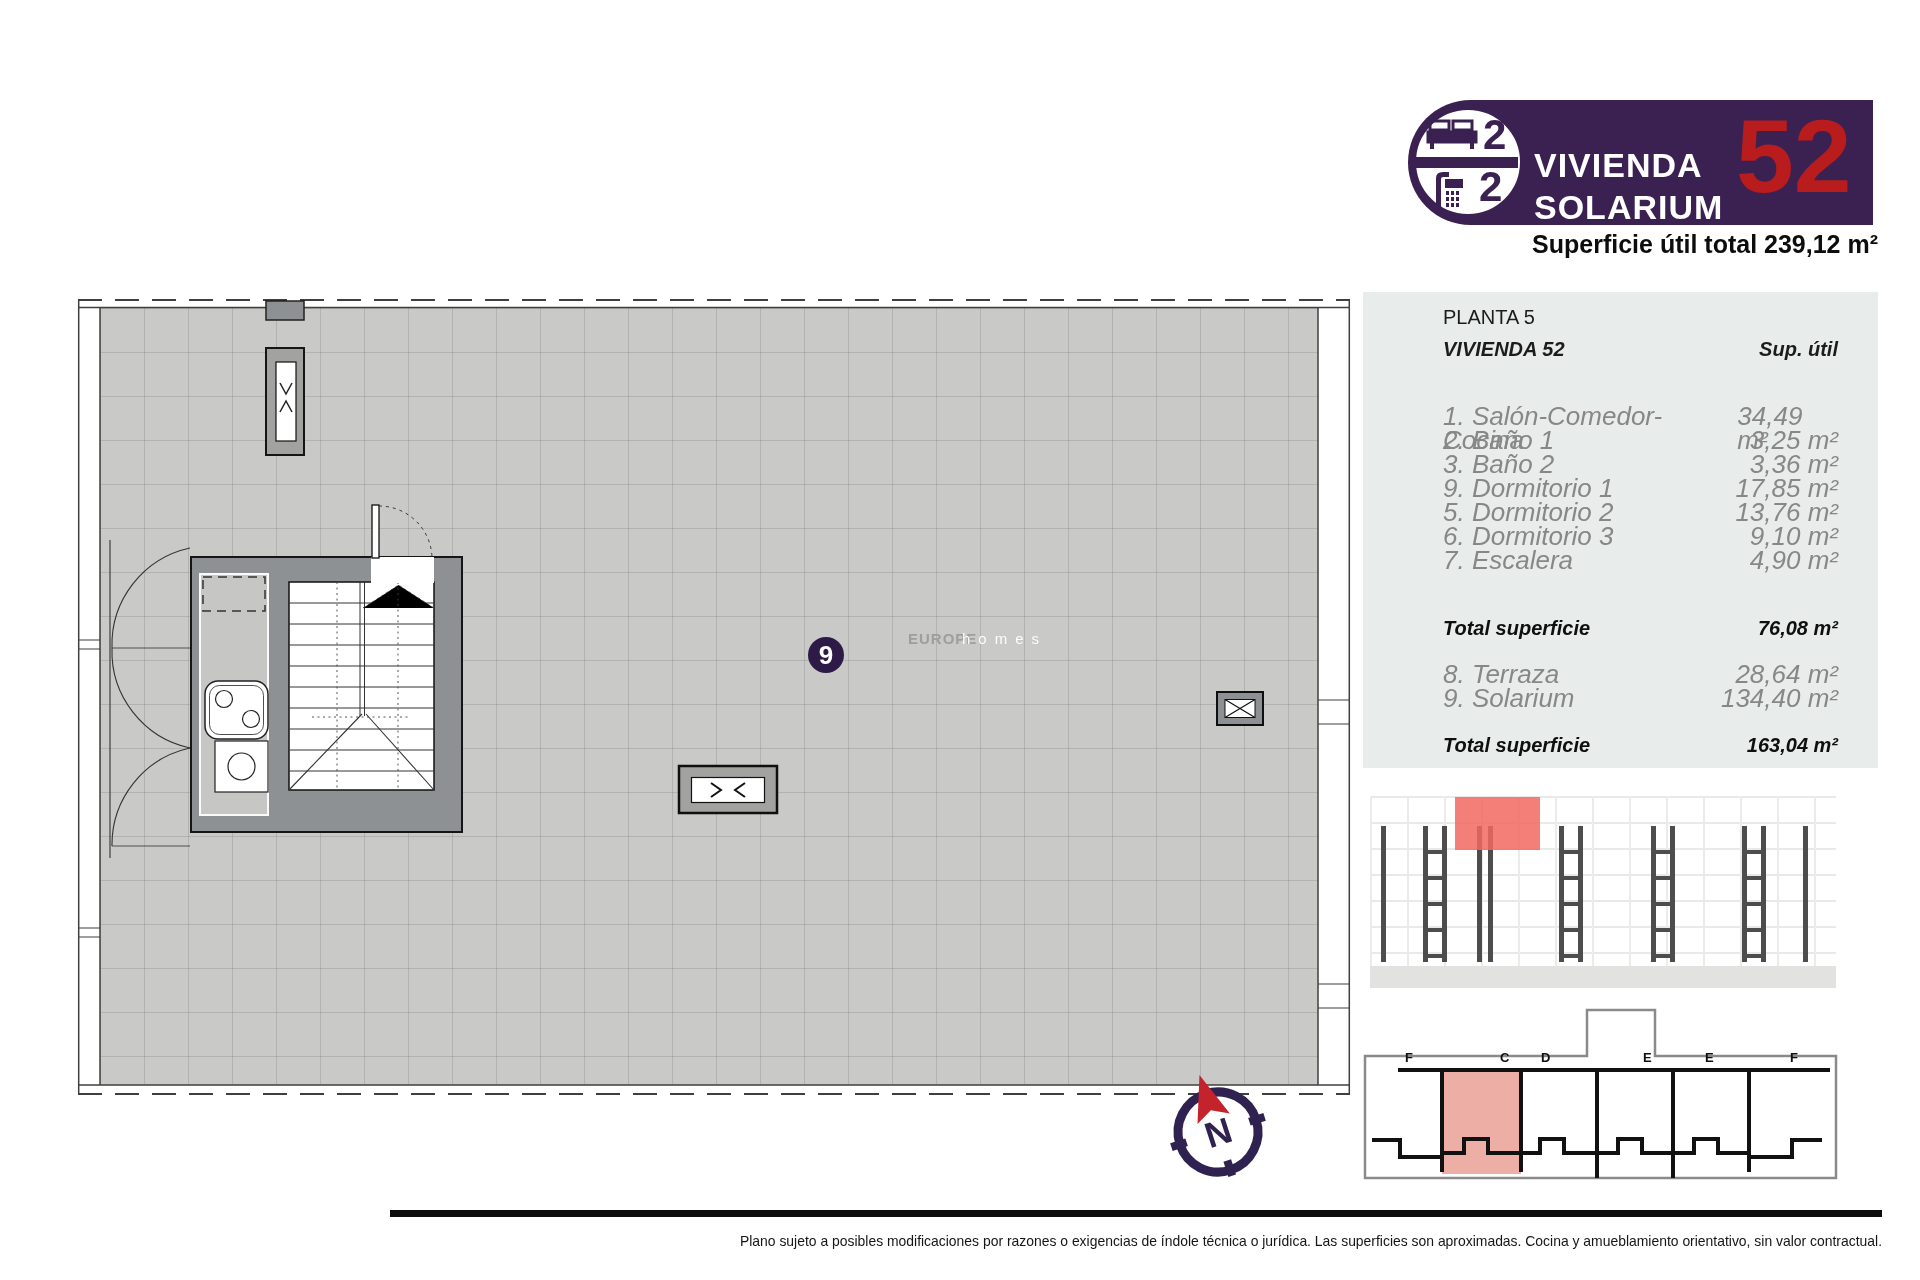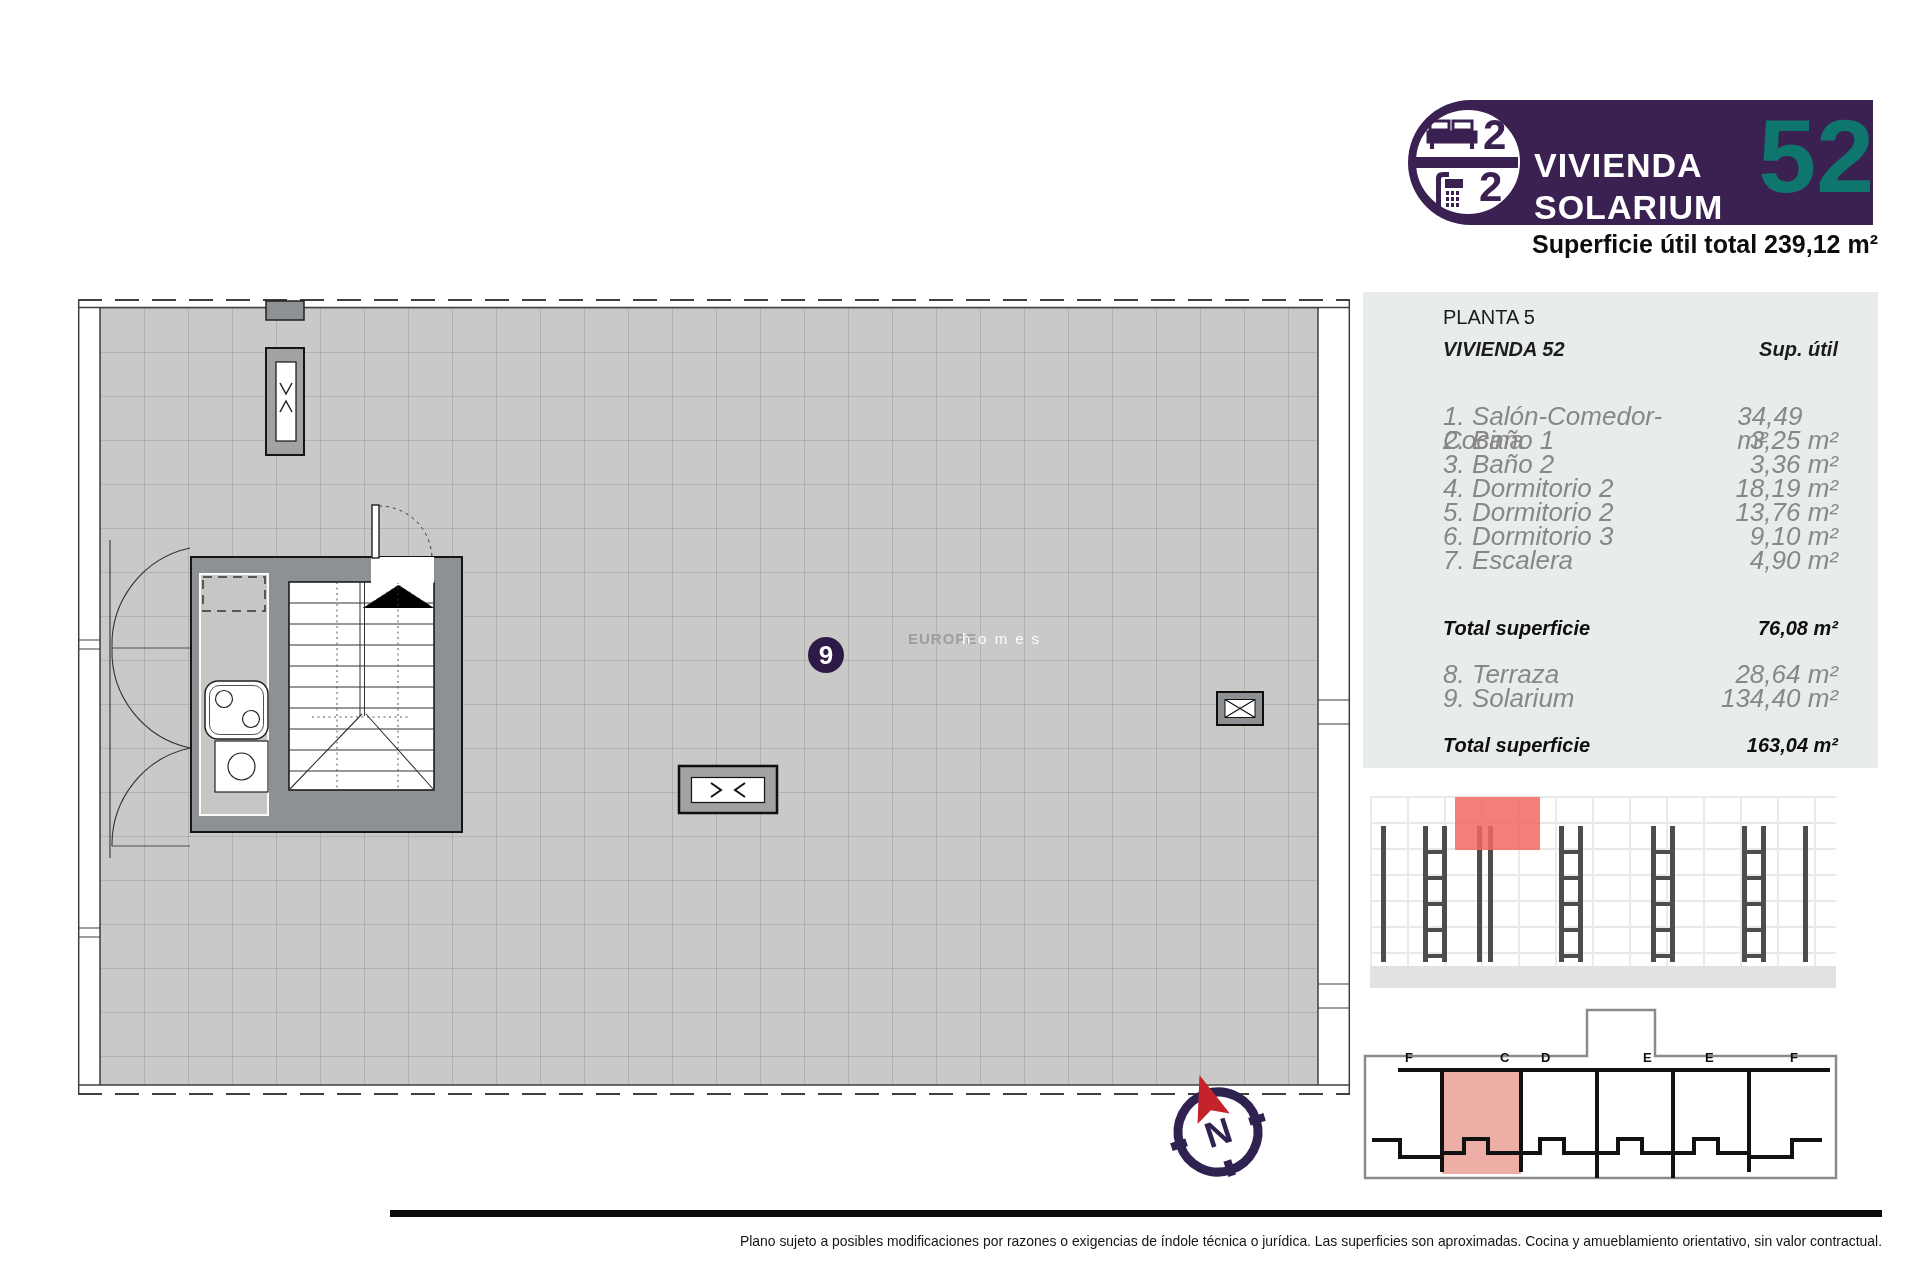--- a/index.html
+++ b/index.html
@@ -17,21 +17,21 @@
   .wm{left:898px;top:594px;width:140px;height:95px;color:rgba(255,255,255,.8);
     font-weight:bold;font-size:97px;line-height:88px;letter-spacing:-5px;}
   .wm-word1{left:908px;top:630px;font-size:15px;font-weight:bold;color:#9e9e9e;letter-spacing:1px;}
   .wm-word2{left:962px;top:630px;font-size:15px;color:rgba(255,255,255,.95);letter-spacing:8px;}
   
   .badge{left:1408px;top:100px;width:465px;height:125px;background:#3b2152;border-radius:64px 0 0 64px;}
   .badge-circle{left:1410px;top:104px;width:116px;height:116px;border-radius:50%;
     background:#fff;border:6px solid #3b2152;box-sizing:border-box;}
   .badge-num{color:#3b2152;font-weight:bold;font-size:42px;line-height:42px;}
   .badge-title{color:#fff;font-weight:bold;font-size:34px;letter-spacing:1px;line-height:34px;margin-top:30px;}
-  .badge-52{left:1736px;top:106px;width:138px;color:#0f766e;font-weight:bold;font-size:104px;line-height:100px;text-align:right;}
+  .badge-52{left:1736px;top:106px;width:138px;color:#b91c1c;font-weight:bold;font-size:104px;line-height:100px;text-align:left;}
   .tot{width:800px;left:1078px;text-align:right;font-weight:bold;font-size:25px;color:#0d0d0d;}
   
   .panel{left:1363px;top:292px;width:515px;height:476px;background:#e8edeb;}
   .p-floor{left:80px;top:14px;font-size:20px;font-weight:normal;color:#1c1c1c;}
   .p-unitrow{left:80px;top:46px;width:395px;display:flex;justify-content:space-between;
     font-size:20px;font-weight:bold;font-style:italic;color:#1c1c1c;}
   .rooms{left:80px;top:112px;width:395px;}
   .rrow{display:flex;justify-content:space-between;height:24px;line-height:24px;
     font-size:26px;font-style:italic;color:#878787;}
   .trow{display:flex;justify-content:space-between;height:24px;line-height:24px;
@@ -187,22 +187,22 @@
         </div>
       <div class="rrow">
           <span>2. Baño 1</span>
           <span>3,25 m²</span>
         </div>
       <div class="rrow">
           <span>3. Baño 2</span>
           <span>3,36 m²</span>
         </div>
       <div class="rrow">
-          <span>4. Dormitorio 2</span>
-          <span>18,19 m²</span>
+          <span>9. Dormitorio 1</span>
+          <span>17,85 m²</span>
         </div>
       <div class="rrow">
           <span>5. Dormitorio 2</span>
           <span>13,76 m²</span>
         </div>
       <div class="rrow">
           <span>6. Dormitorio 3</span>
           <span>9,10 m²</span>
         </div>
       <div class="rrow">

